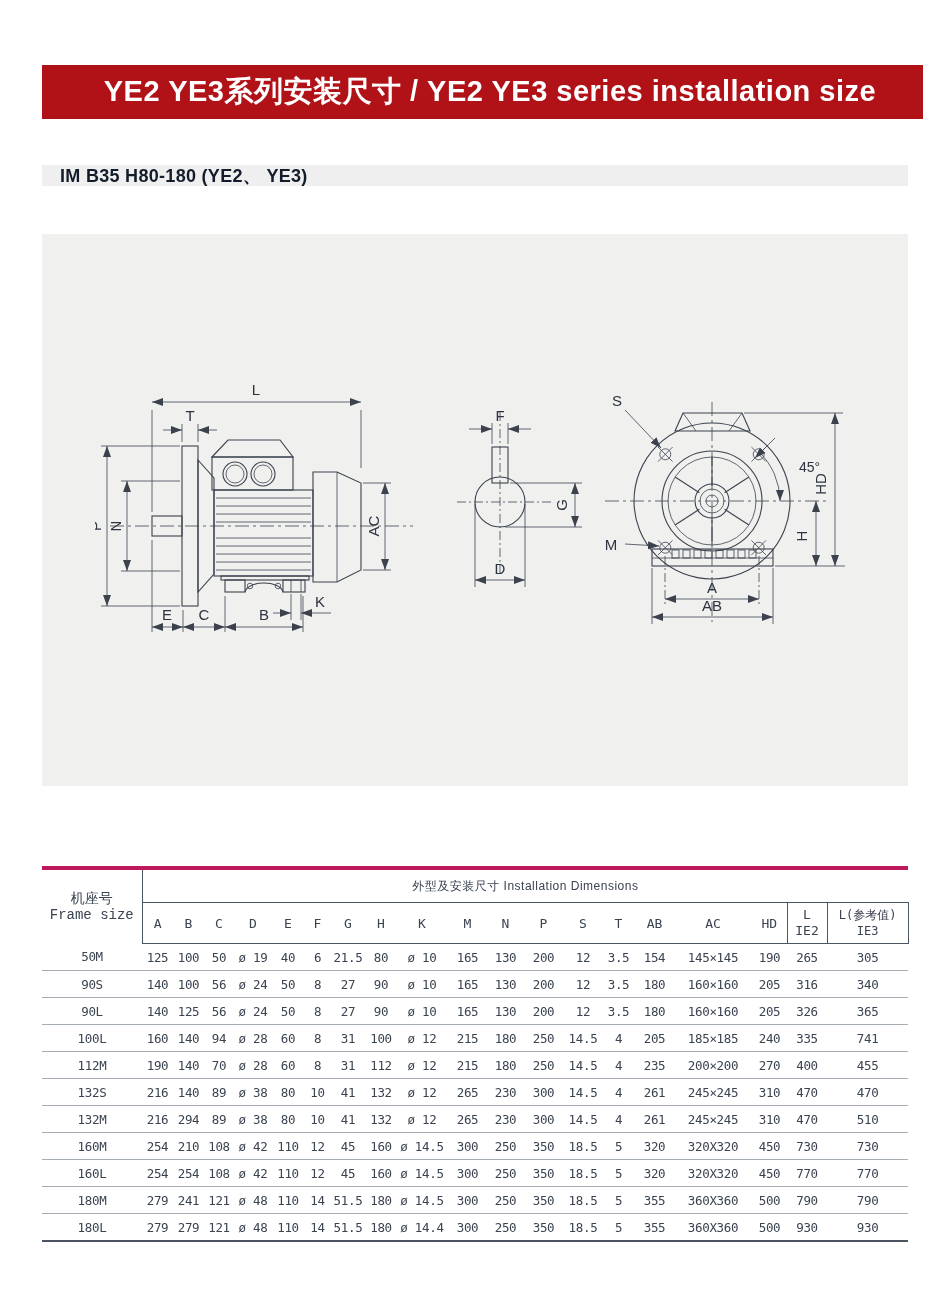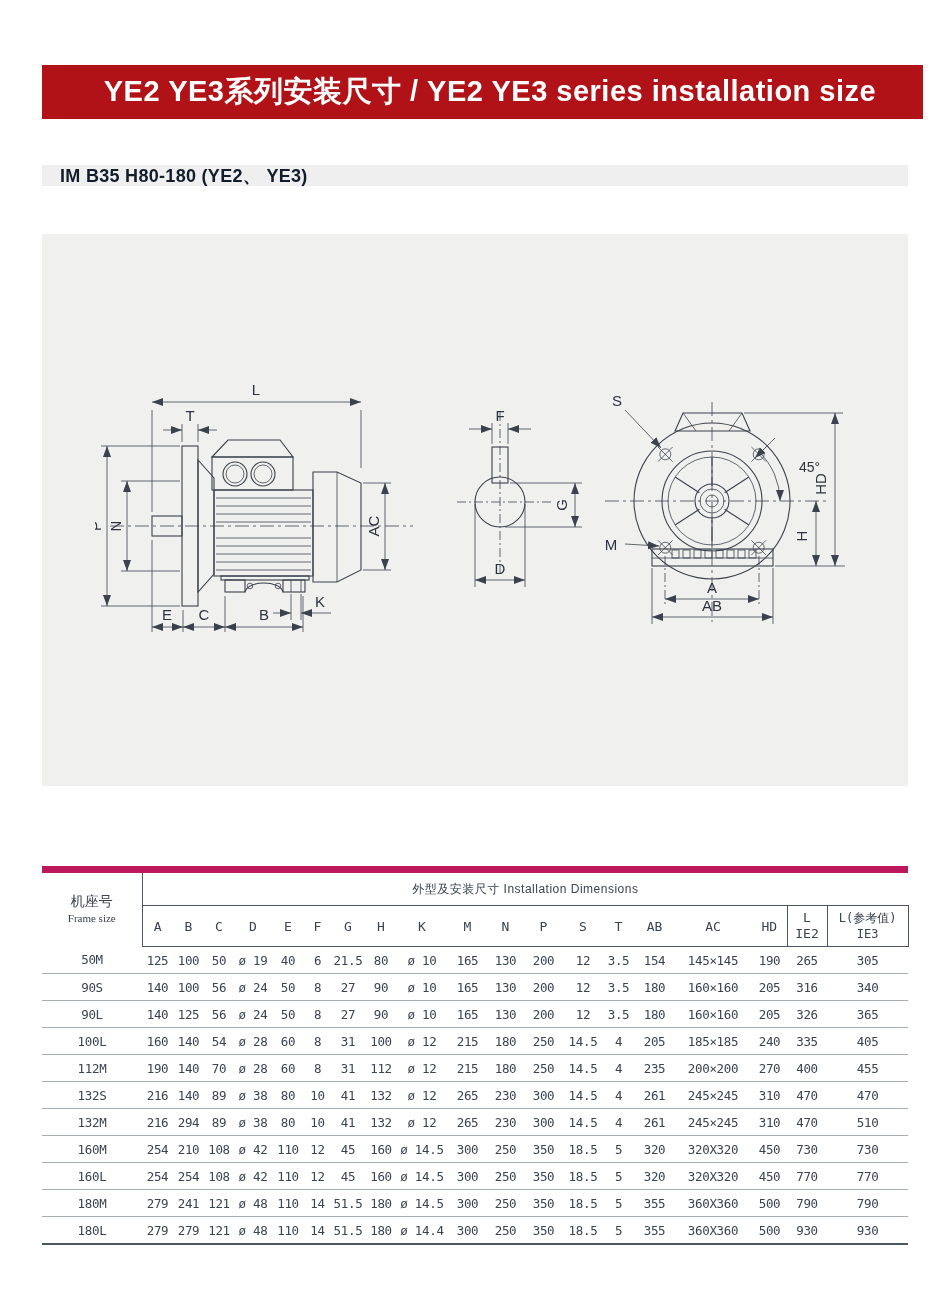--- a/index.html
+++ b/index.html
@@ -32,29 +32,29 @@
   .dwg text{font-family:"Liberation Sans", sans-serif;font-size:15px;fill:#2c3340;}
   .dwg .sm{font-size:14px;}
   .ol{stroke:#3b424e;stroke-width:1.1;fill:none;}
   .thin{stroke:#3b424e;stroke-width:0.8;fill:none;}
   .cl{stroke:#3b424e;stroke-width:0.8;fill:none;stroke-dasharray:14 4 3 4;}
   .cl2{stroke:#3b424e;stroke-width:0.8;fill:none;stroke-dasharray:9 3 2 3;}
 
   .tablewrap{position:absolute;left:42px;top:866px;width:866px;}
   table.dims{
     width:866px;border-collapse:collapse;table-layout:fixed;
-    border-top:7px solid #be185d;border-bottom:2px solid #4c5562;
+    border-top:4px solid #be185d;border-bottom:2px solid #4c5562;
     color:#3a4350;
   }
   table.dims th, table.dims td{padding:0;text-align:center;font-weight:normal;}
   .frame-th{
     border-right:1.2px solid #4c5562;vertical-align:middle;
   }
   .frame-th .cn{font-size:14px;line-height:18px;}
-  .frame-th .en{font-family:Liberation Serif, serif;font-size:11px;line-height:17px;}
+  .frame-th .en{font-family:Liberation Mono, monospace;font-size:14px;line-height:17px;}
   .span-th{
     border-bottom:1px solid #4c5562;font-size:12px;height:32px;letter-spacing:0.5px;
   }
   tr.h2 th{
     border-bottom:1.6px solid #4c5562;height:40px;vertical-align:middle;
     font-family:"DejaVu Sans Mono", monospace;font-size:13px;
   }
   tr.h2 th.lcell{border-left:1px solid #4c5562;border-right:1px solid #4c5562;}
   tr.h2 th.lcell3{font-size:12px;}
   tr.h2 th .l1{line-height:16px;}
@@ -401,37 +401,37 @@
           <td>180</td>
           <td>160×160</td>
           <td>205</td>
           <td>326</td>
           <td>365</td>
         </tr>
         <tr>
           <td>100L</td>
           <td>160</td>
           <td>140</td>
-          <td>54</td>
+          <td>94</td>
           <td>ø 28</td>
           <td>60</td>
           <td>8</td>
           <td>31</td>
           <td>100</td>
           <td>ø 12</td>
           <td>215</td>
           <td>180</td>
           <td>250</td>
           <td>14.5</td>
           <td>4</td>
           <td>205</td>
           <td>185×185</td>
           <td>240</td>
           <td>335</td>
-          <td>405</td>
+          <td>741</td>
         </tr>
         <tr>
           <td>112M</td>
           <td>190</td>
           <td>140</td>
           <td>70</td>
           <td>ø 28</td>
           <td>60</td>
           <td>8</td>
           <td>31</td>

